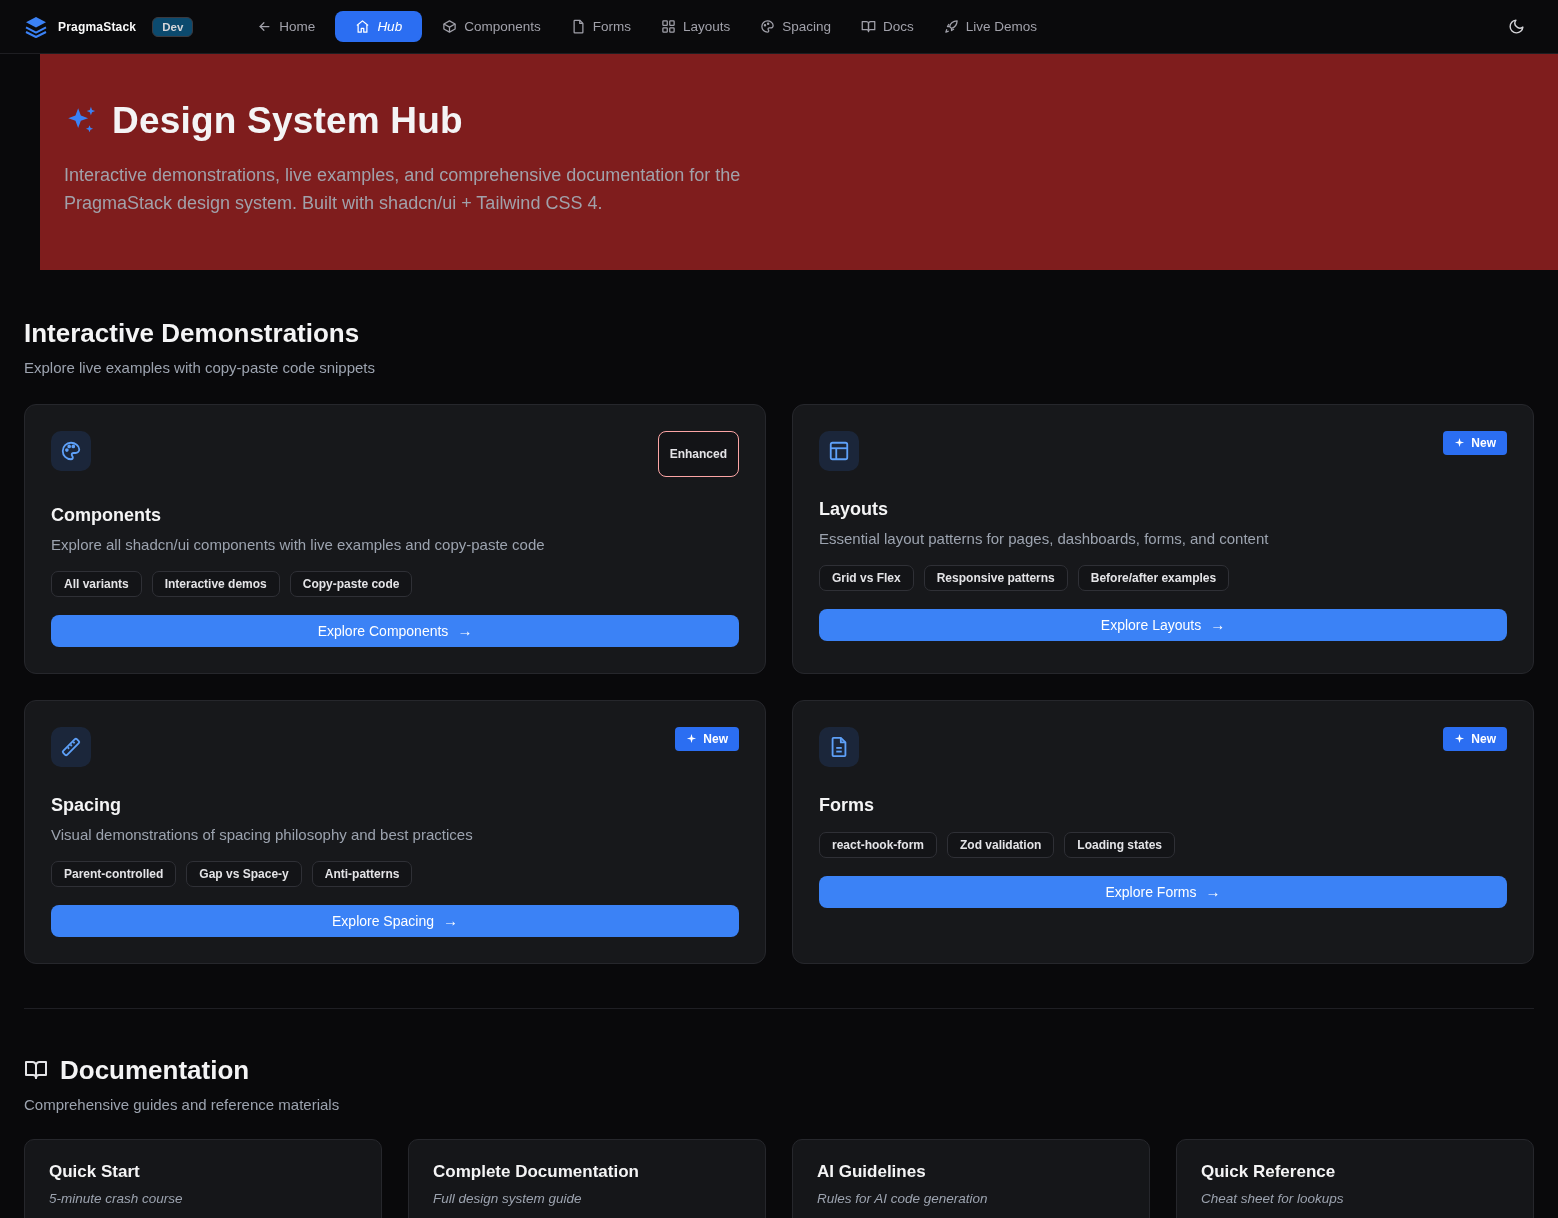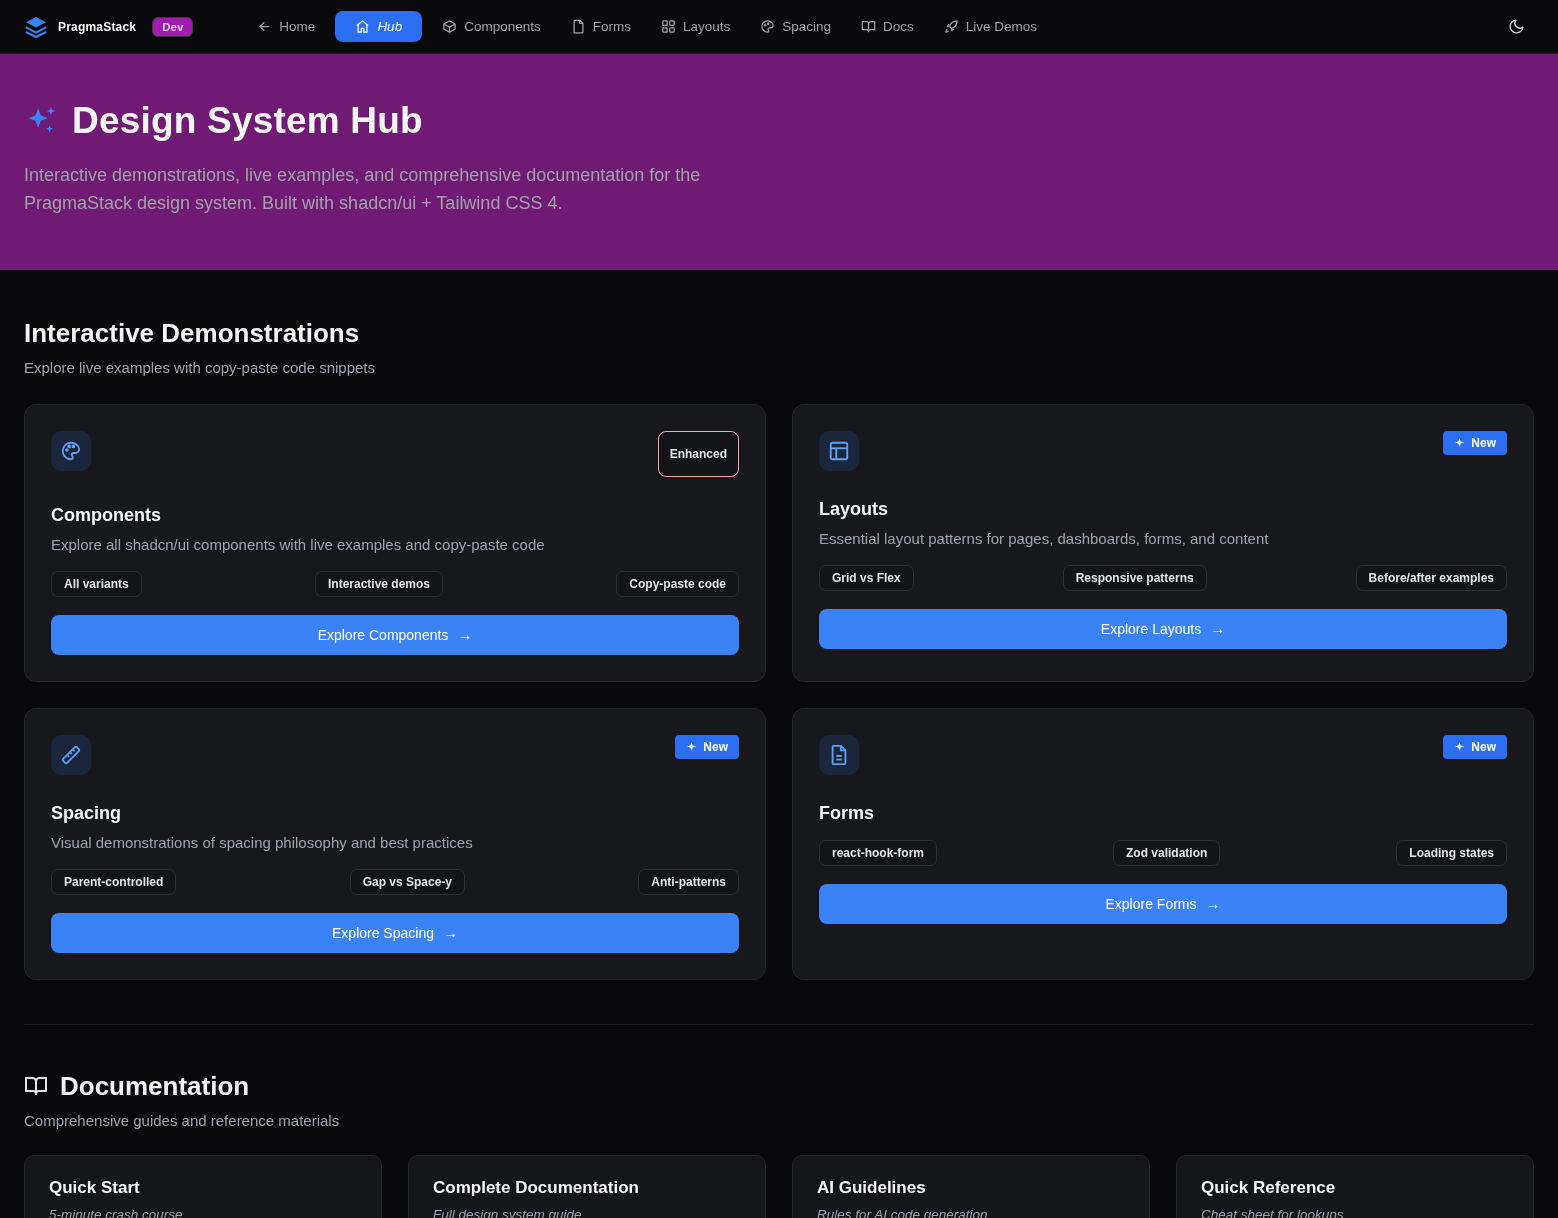--- a/index.html
+++ b/index.html
@@ -6,33 +6,33 @@
   html,body { background:#09090b; font-family:"Liberation Sans","DejaVu Sans",sans-serif; }
   body { width:1558px; height:1218px; overflow:hidden; color:#fafafa; }
 
   
   .navbar { height:54px; background:#0a0a0c; border-bottom:1px solid #1e1e22;
             display:flex; align-items:center; padding:0 24px; }
   .brand { display:flex; align-items:center; gap:10px; }
   .brand-logo { width:24px; height:24px; display:flex; }
   .brand-name { font-size:12px; font-weight:700; color:#fafafa; letter-spacing:.2px; }
   .dev-badge { font-size:11.5px; font-weight:600; color:#d4d4d8; border:1px solid #3a3a40;
-               background:#a21caf; border-radius:6px; padding:3px 9px; margin-left:6px; }
+               background:#0c4a6e; border-radius:6px; padding:3px 9px; margin-left:6px; }
   .nav-items { display:flex; align-items:center; gap:10px; margin-left:54px; flex:1; }
   .nav-item { display:flex; align-items:flex-end; gap:7px; color:#a1a1aa; font-size:13.5px;
               padding:8px 10px; border-radius:8px; cursor:pointer; white-space:nowrap; }
   .nav-item svg { width:15px; height:15px; stroke:#a1a1aa; }
   .nav-item.active { background:#2b6ef2; color:#ffffff; padding:8px 20px;font-style:italic; }
   .nav-item.active svg { stroke:#ffffff; }
   .theme-toggle { width:36px; height:36px; display:flex; align-items:center; justify-content:center;
                   border-radius:8px; cursor:pointer; }
   .theme-toggle svg { width:17px; height:17px; stroke:#d4d4d8; }
 
   
-  .hero { background:#701a75; padding:46px 24px 52px; }
+  .hero { background:#7f1d1d; padding:46px 24px 52px;margin-left:40px; }
   .hero-title-row { display:flex; align-items:center; gap:14px; }
   .hero-title-row svg { width:34px; height:34px; }
   .hero-title { font-size:37px; font-weight:700; color:#f4f4f5; letter-spacing:.2px; }
   .hero-sub { margin-top:20px; font-size:18px; line-height:1.55; color:#a1a1aa; max-width:760px; }
 
   
   .main { padding:48px 24px 0; }
   .section-h2 { font-size:26px; font-weight:700; color:#f4f4f5; display:flex; align-items:center; gap:12px; }
   .section-h2 svg { width:24px; height:24px; stroke:#e4e4e7; }
   .section-sub { margin-top:10px; font-size:15px; color:#9ca3af; }
@@ -43,24 +43,24 @@
   .icon-tile { width:40px; height:40px; border-radius:10px; background:rgba(59,130,246,.14);
                display:flex; align-items:center; justify-content:center; }
   .icon-tile svg { width:22px; height:22px; stroke:#5ea0f8; }
   .badge-new { display:flex; align-items:center; gap:6px; background:#2b6ef2; color:#fff;
                font-size:12px; font-weight:600; border-radius:4px; padding:5px 11px; }
   .badge-new svg { width:11px; height:11px; fill:#fff; }
   .badge-outline { color:#e4e4e7; font-size:12px; font-weight:600; border:1px solid #fca5a5;
                    background:#131417; border-radius:8px; padding:15px 11px; }
   .card-title { margin-top:28px; font-size:18px; font-weight:700; color:#f4f4f5; }
   .card-desc { margin-top:8px; font-size:15px; color:#9ca3af; line-height:1.4; }
-  .tag-row { display:flex; gap:10px; margin-top:16px; flex-wrap:wrap;justify-content:space-between; }
+  .tag-row { display:flex; gap:10px; margin-top:16px; flex-wrap:wrap; }
   .tag { font-size:12px; font-weight:600; color:#e4e4e7; border:1px solid #2f3036;
          background:#131417; border-radius:7px; padding:5px 12px; }
-  .cta-btn { margin-top:18px; width:100%; height:40px; background:#3b82f6; border:none;
+  .cta-btn { margin-top:18px; width:100%; height:32px; background:#3b82f6; border:none;
              border-radius:8px; color:#fff; font-size:14px; font-weight:500;
              display:flex; align-items:center; justify-content:center; gap:9px; cursor:pointer;
              font-family:inherit; }
   .cta-btn .arrow { font-size:15px; }
 
   .divider { height:1px; background:#1f1f24; margin-top:44px; }
 
   .docs-section { padding:46px 24px 0; }
   .doc-grid { margin-top:26px; display:grid; grid-template-columns:repeat(4,1fr); gap:26px; }
   .doc-card { background:#151619; border:1px solid #26272c; border-radius:10px;

